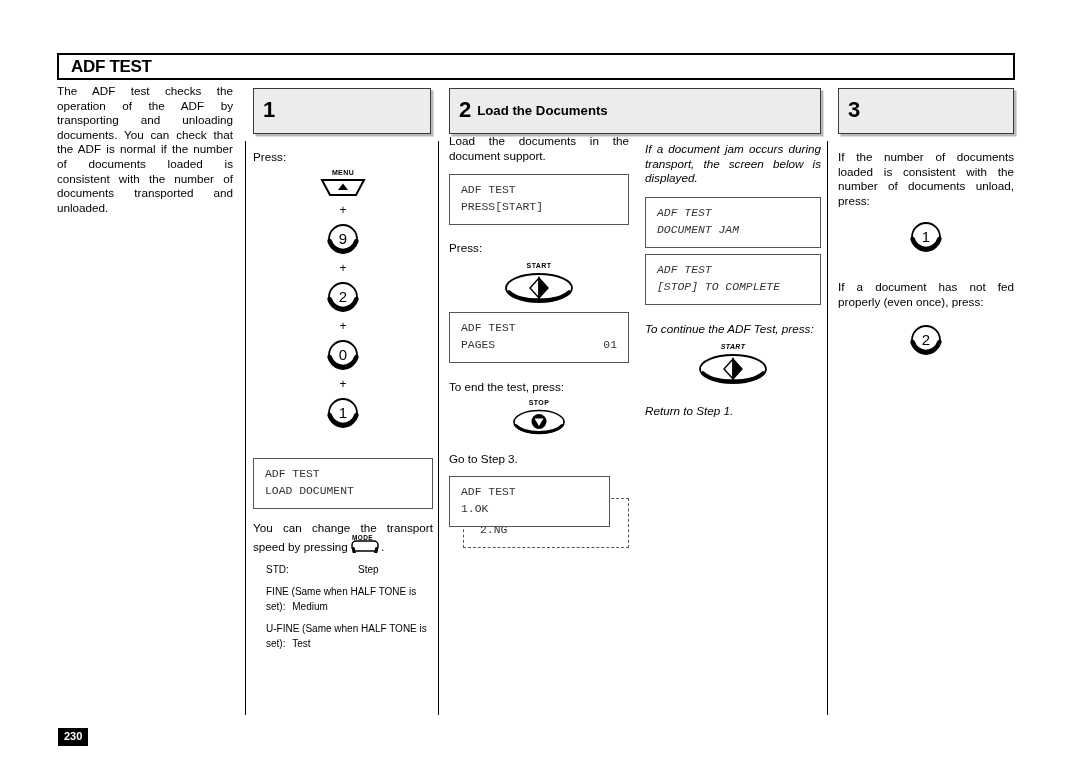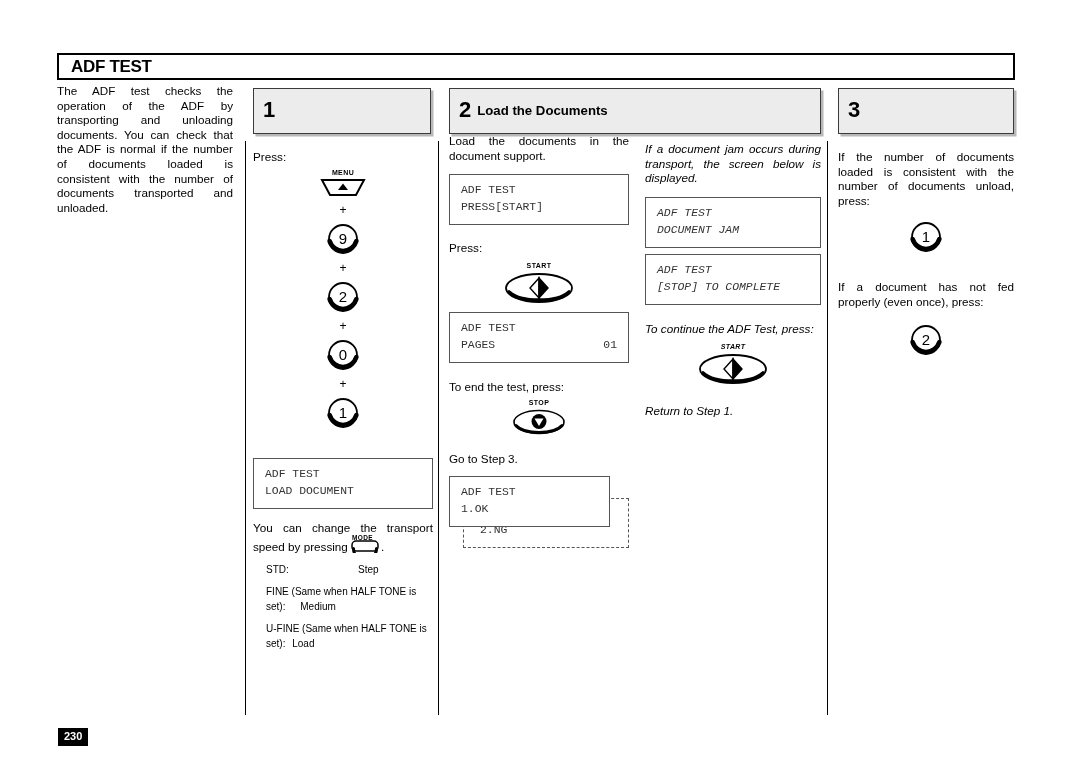--- a/index.html
+++ b/index.html
@@ -219,25 +219,25 @@
 
   <div class="speed-list">
     <div class="speed-item">
       <div class="sp-row">
         <span class="sp-key">STD:</span>
         <span>Step</span>
       </div>
     </div>
     <div class="speed-item">
       <span>FINE (Same when HALF TONE is set):</span>
-      <span style="margin-left:12px;">Medium</span>
+      <span style="margin-left:4px;">Medium</span>
     </div>
     <div class="speed-item">
       <span>U-FINE (Same when HALF TONE is set):</span>
-      <span style="margin-left:4px;">Load</span>
+      <span style="margin-left:4px;">Test</span>
     </div>
   </div>
 </div>
 
 <div class="col" id="col-2" style="top:134px;">
 
   <p class="body">Load the documents in the document support.</p>
 
   <div class="lcd" style="margin-top:6px;">
     <div class="row"><span>ADF TEST</span></div>

